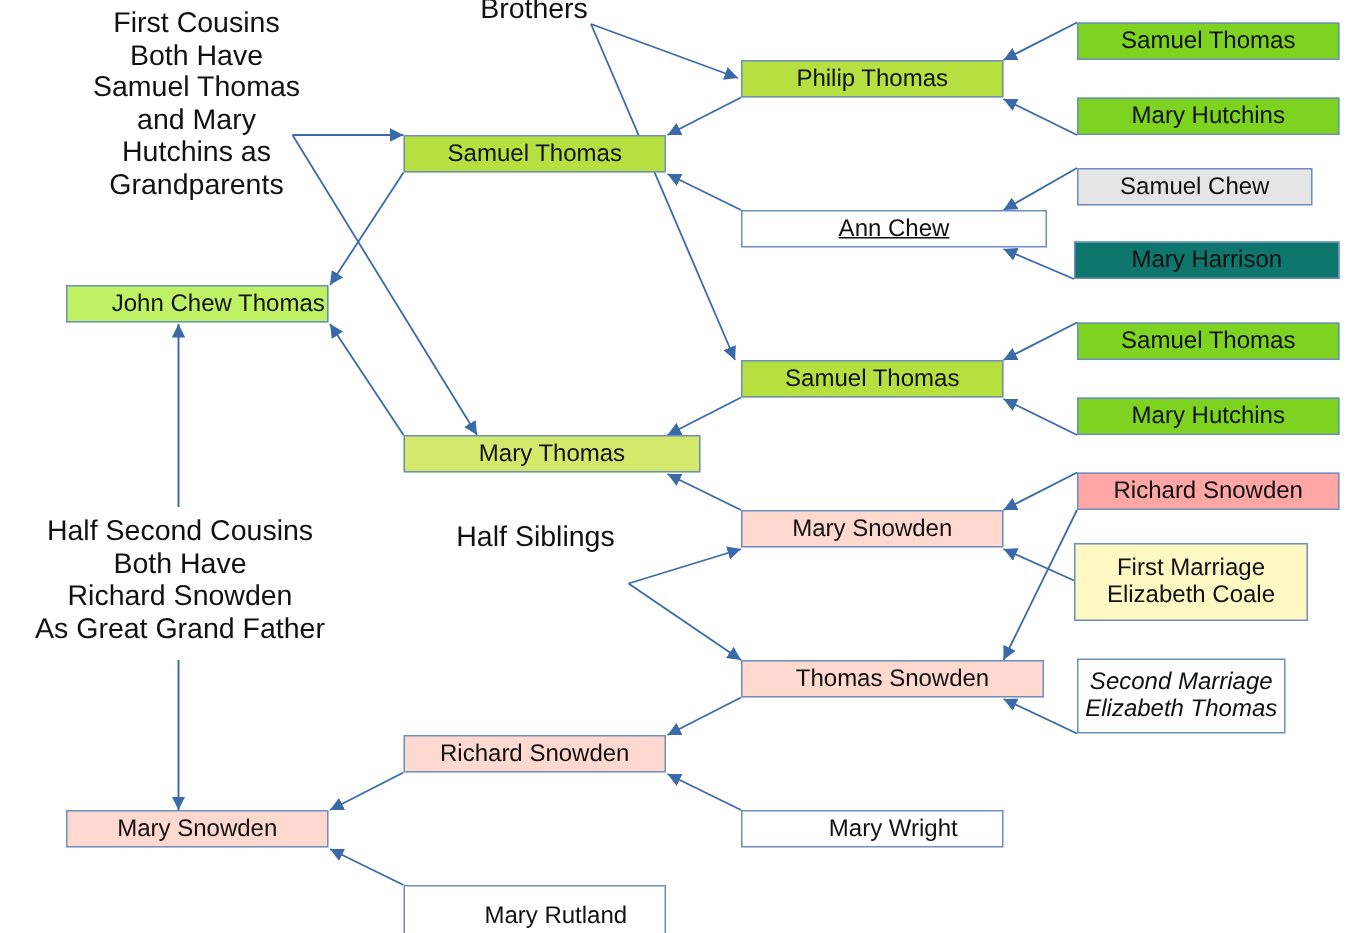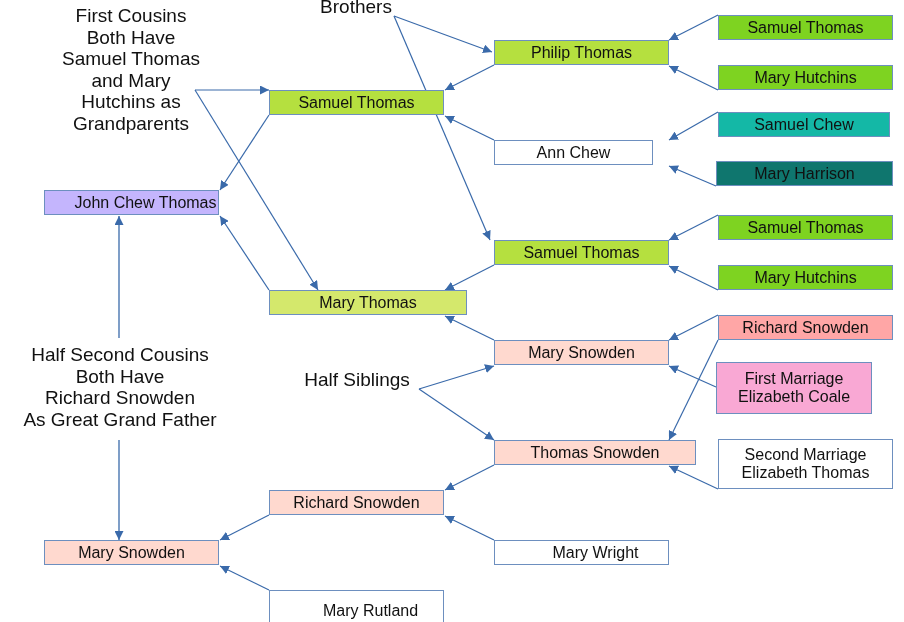--- a/index.html
+++ b/index.html
@@ -53,44 +53,44 @@
   <line x1="119" y1="440" x2="119" y2="540" stroke="#3a6aaa" stroke-width="1.3" marker-end="url(#ah)"></line>
 </svg>
 
 <div class="note" style="left:40px; top:5px; width:182px;">First Cousins
 Both Have
 Samuel Thomas
 and Mary
 Hutchins as
 Grandparents</div>
 <div class="note" style="left:310px; top:-4px; width:92px;">Brothers</div>
-<div class="note" style="left:294px; top:369px; width:126px;">Half Siblings</div>
+<div class="note" style="left:294px; top:348px; width:126px;">Half Siblings</div>
 <div class="note" style="left:10px; top:344px; width:220px;">Half Second Cousins
 Both Have
 Richard Snowden
 As Great Grand Father</div>
 
-<div class="node" style="left:44px; top:190px; width:175px; height:25px; background:#c4b5fd;padding-left:28px;">John Chew Thomas</div>
+<div class="node" style="left:44px; top:190px; width:175px; height:25px; background:#bef264;padding-left:28px;">John Chew Thomas</div>
 <div class="node" style="left:44px; top:540px; width:175px; height:25px; background:#ffd9cf;">Mary Snowden</div>
 
 <div class="node" style="left:269px; top:90px; width:175px; height:25px; background:#b5e03f;">Samuel Thomas</div>
 <div class="node" style="left:269px; top:290px; width:198px; height:25px; background:#d4e86c;">Mary Thomas</div>
 <div class="node" style="left:269px; top:490px; width:175px; height:25px; background:#ffd9cf;">Richard Snowden</div>
 <div class="node" style="left:269px; top:590px; width:175px; height:42px; background:#ffffff;padding-left:28px;">Mary Rutland</div>
 
 <div class="node" style="left:494px; top:40px; width:175px; height:25px; background:#b5e03f;">Philip Thomas</div>
-<div class="node" style="left:494px; top:140px; width:159px; height:25px; background:#ffffff;">Ann Chew</div>
+<div class="node" style="left:494px; top:140px; width:204px; height:25px; background:#ffffff;text-decoration:underline;">Ann Chew</div>
 <div class="node" style="left:494px; top:240px; width:175px; height:25px; background:#b5e03f;">Samuel Thomas</div>
 <div class="node" style="left:494px; top:340px; width:175px; height:25px; background:#ffd9cf;">Mary Snowden</div>
 <div class="node" style="left:494px; top:440px; width:202px; height:25px; background:#ffd9cf;">Thomas Snowden</div>
 <div class="node" style="left:494px; top:540px; width:175px; height:25px; background:#ffffff;padding-left:28px;">Mary Wright</div>
 
 <div class="node" style="left:718px; top:15px; width:175px; height:25px; background:#7ed321;">Samuel Thomas</div>
 <div class="node" style="left:718px; top:65px; width:175px; height:25px; background:#7ed321;">Mary Hutchins</div>
-<div class="node" style="left:718px; top:112px; width:172px; height:25px; background:#14b8a6;">Samuel Chew</div>
+<div class="node" style="left:718px; top:112px; width:157px; height:25px; background:#e5e5e5;">Samuel Chew</div>
 <div class="node" style="left:716px; top:161px; width:177px; height:25px; background:#0f766e;">Mary Harrison</div>
 <div class="node" style="left:718px; top:215px; width:175px; height:25px; background:#7ed321;">Samuel Thomas</div>
 <div class="node" style="left:718px; top:265px; width:175px; height:25px; background:#7ed321;">Mary Hutchins</div>
 <div class="node" style="left:718px; top:315px; width:175px; height:25px; background:#ffa6a6;">Richard Snowden</div>
-<div class="node" style="left:716px; top:362px; width:156px; height:52px; background:#f9a8d4;">First Marriage
+<div class="node" style="left:716px; top:362px; width:156px; height:52px; background:#fef9c3;">First Marriage
 Elizabeth Coale</div>
-<div class="node" style="left:718px; top:439px; width:175px; height:50px; background:#ffffff;">Second Marriage
+<div class="node" style="left:718px; top:439px; width:139px; height:50px; background:#ffffff;font-style:italic;">Second Marriage
 Elizabeth Thomas</div>
 
 </body></html>

